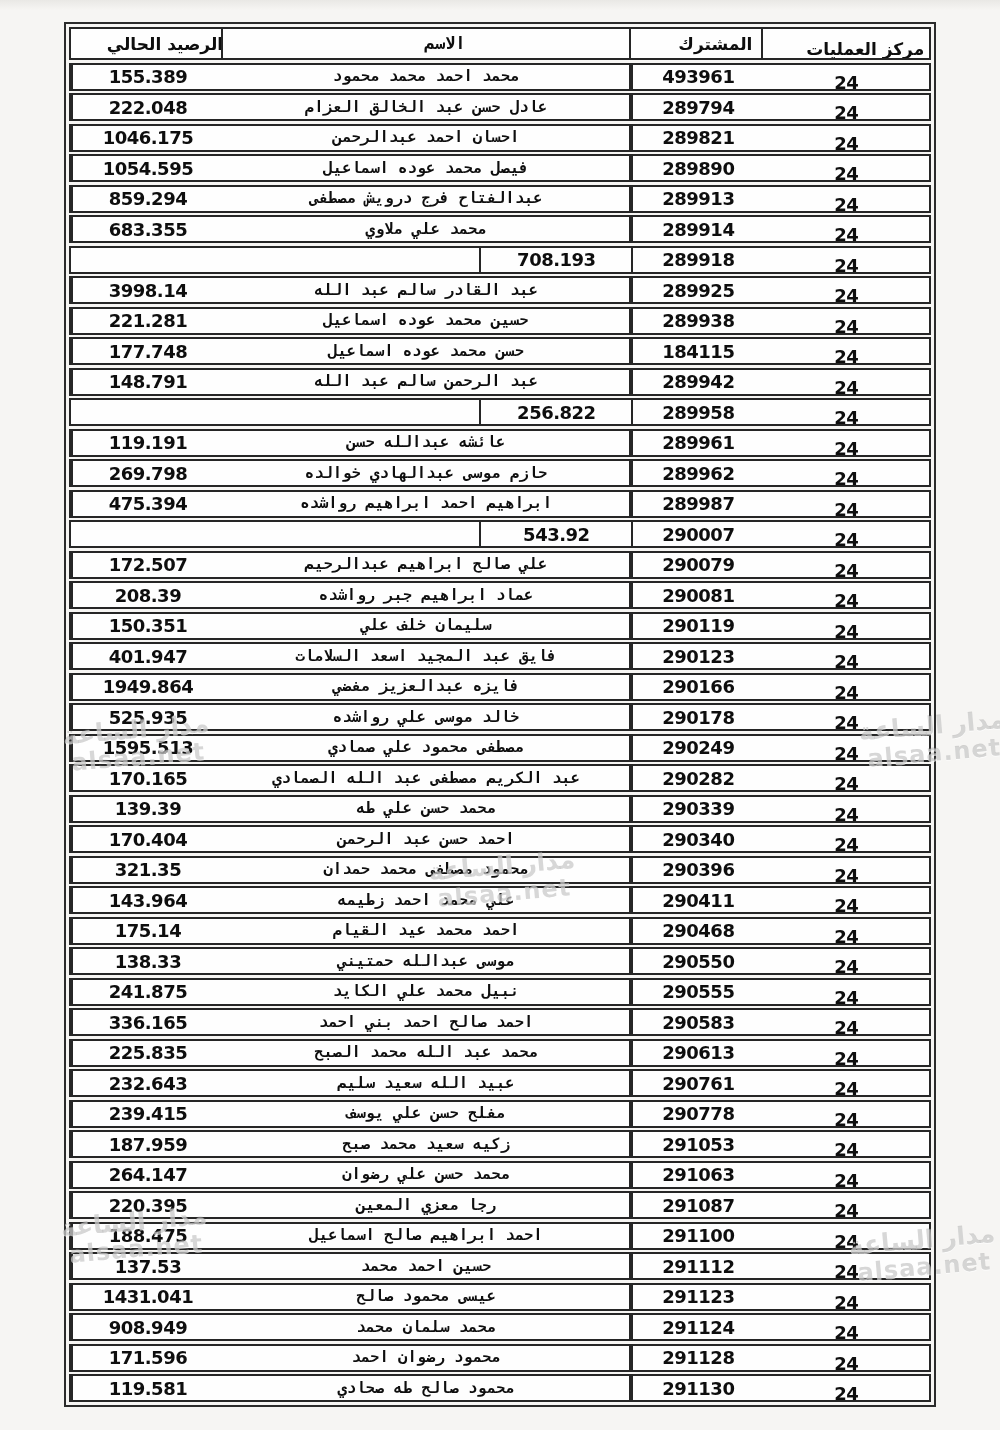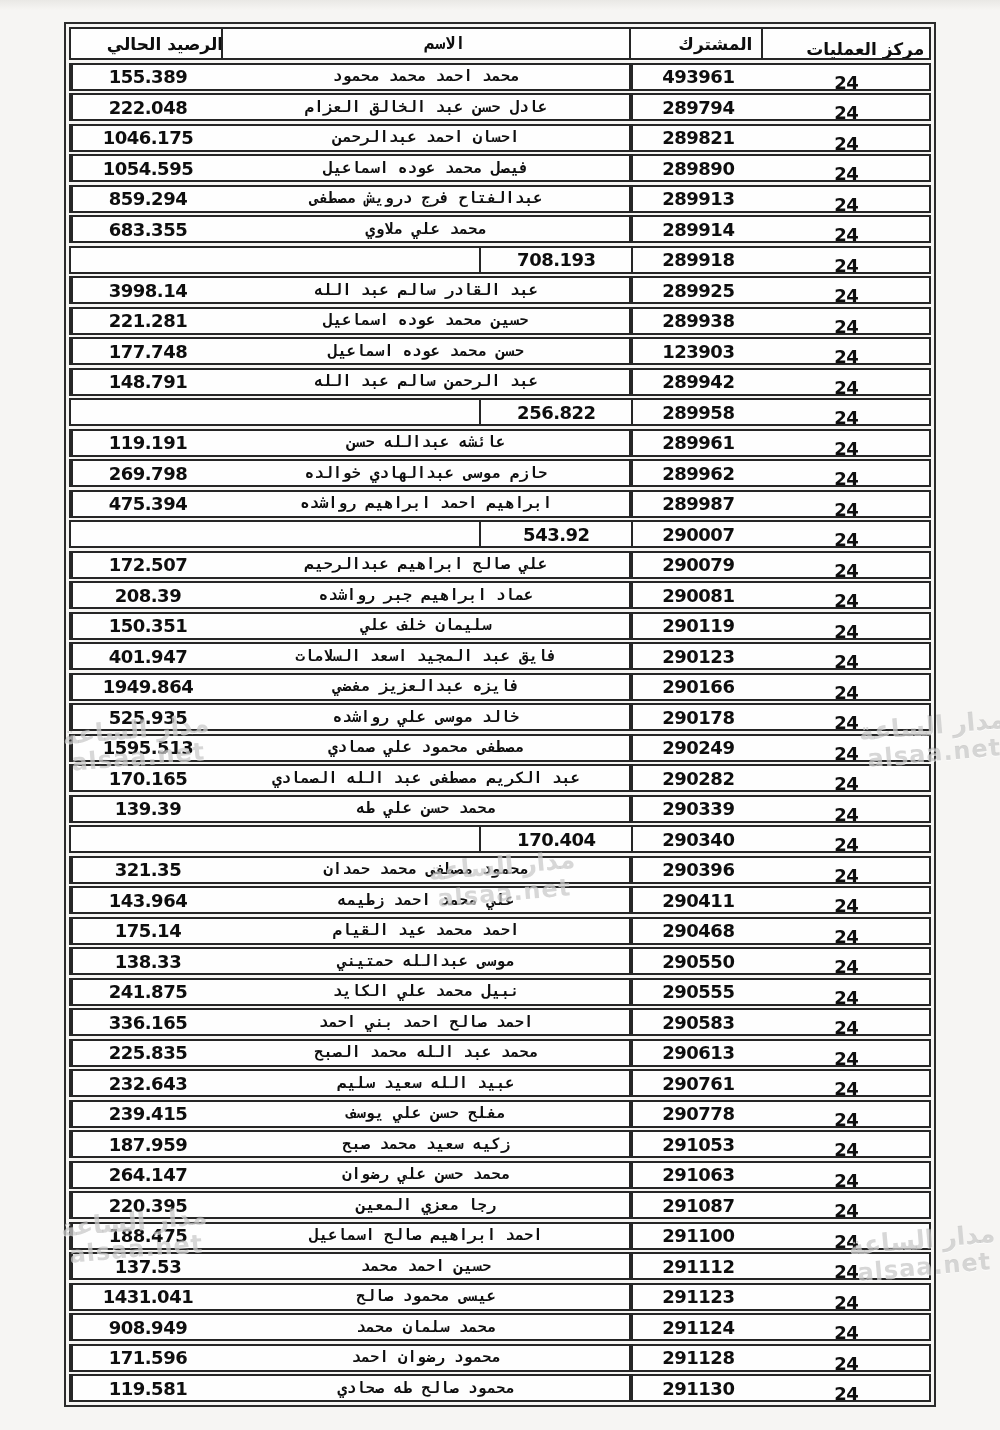--- a/index.html
+++ b/index.html
@@ -134,21 +134,21 @@
       <div class="cell c-bal num">3998.14</div>
     </div>
       <div class="row">
       <div class="cell c-center num">24</div>
       <div class="cell c-sub num">289938</div>
       <div class="cell c-name name-text">حسين محمد عوده اسماعيل</div>
       <div class="cell c-bal num">221.281</div>
     </div>
       <div class="row">
       <div class="cell c-center num">24</div>
-      <div class="cell c-sub num">123903</div>
+      <div class="cell c-sub num">184115</div>
       <div class="cell c-name name-text">حسن محمد عوده اسماعيل</div>
       <div class="cell c-bal num">177.748</div>
     </div>
       <div class="row">
       <div class="cell c-center num">24</div>
       <div class="cell c-sub num">289942</div>
       <div class="cell c-name name-text">عبد الرحمن سالم عبد الله</div>
       <div class="cell c-bal num">148.791</div>
     </div>
       <div class="row">
@@ -229,20 +229,21 @@
     </div>
       <div class="row">
       <div class="cell c-center num">24</div>
       <div class="cell c-sub num">290339</div>
       <div class="cell c-name name-text">محمد حسن علي طه</div>
       <div class="cell c-bal num">139.39</div>
     </div>
       <div class="row">
       <div class="cell c-center num">24</div>
       <div class="cell c-sub num">290340</div>
+      <div class="cell c-name name-text">احمد حسن عبد الرحمن</div>
       <div class="cell c-bal num">170.404</div>
     </div>
       <div class="row">
       <div class="cell c-center num">24</div>
       <div class="cell c-sub num">290396</div>
       <div class="cell c-name name-text">محمود مصطفى محمد حمدان</div>
       <div class="cell c-bal num">321.35</div>
     </div>
       <div class="row">
       <div class="cell c-center num">24</div>

